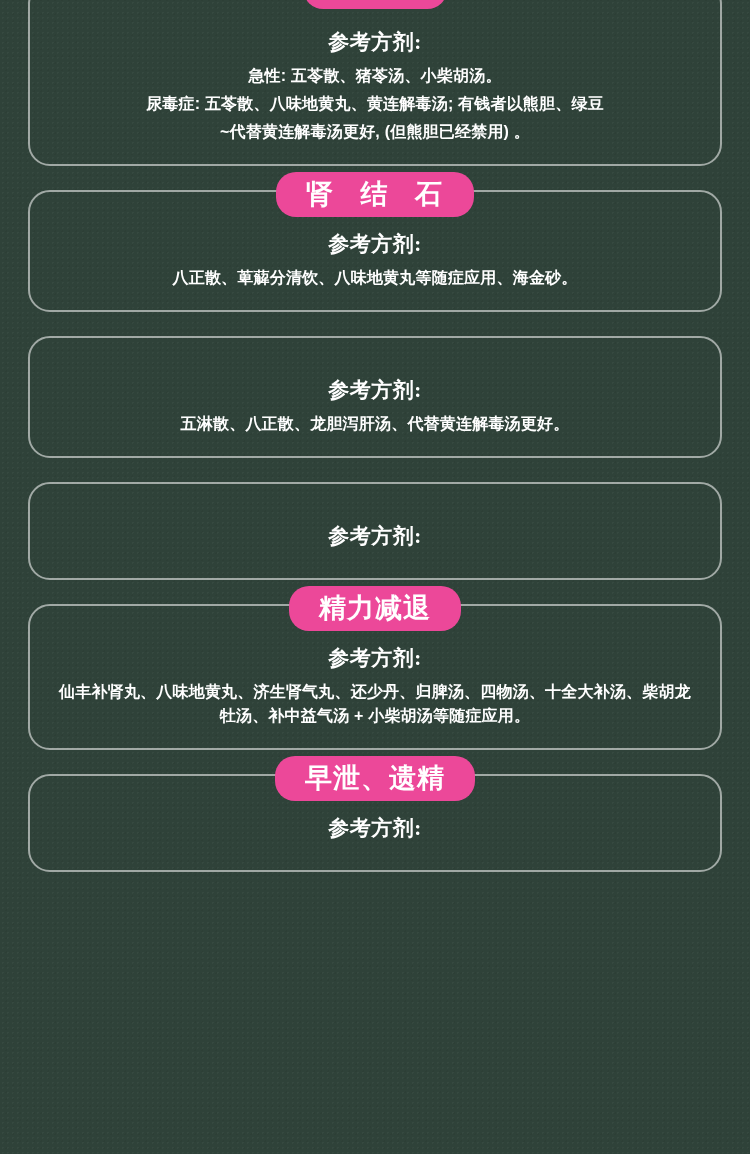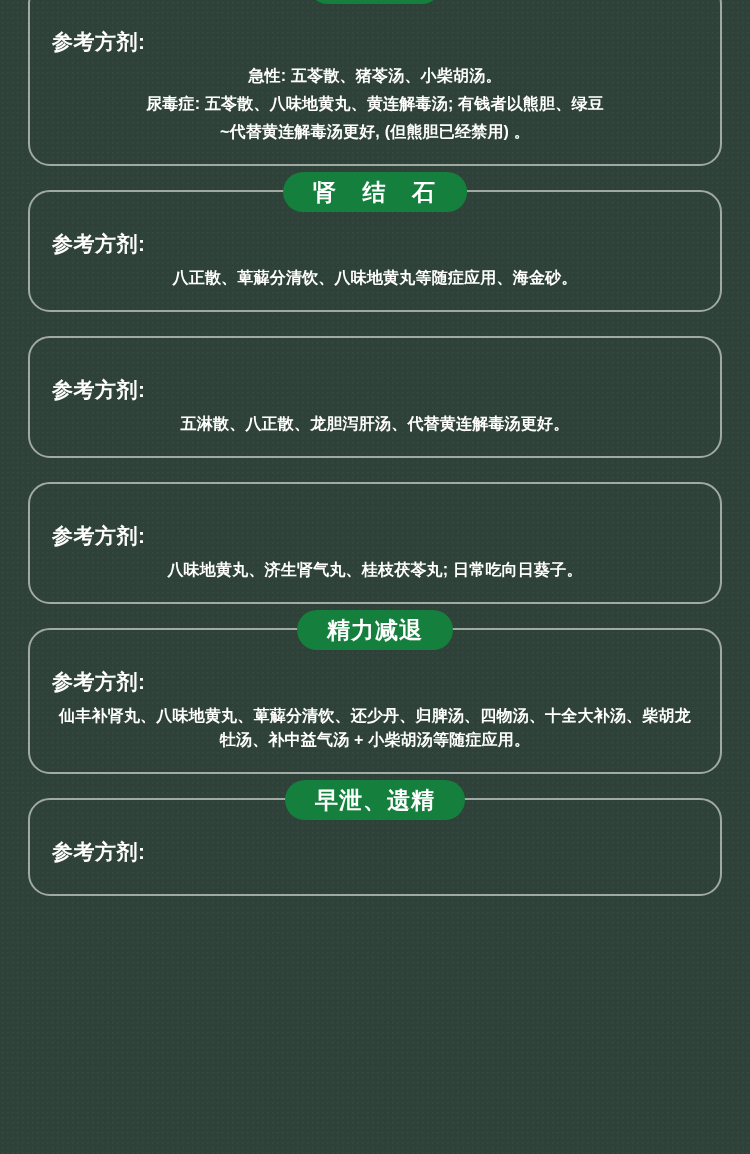--- a/index.html
+++ b/index.html
@@ -44,40 +44,41 @@
   }
   .card.first {
     margin-top: -18px;
     padding-top: 40px;
   }
   .card-title {
     position: absolute;
     top: -20px;
     left: 50%;
     transform: translateX(-50%);
-    background: #15803d;
+    background: #ec4899;
     color: #ffffff;
     border-radius: 20px;
     padding: 7px 30px;
-    font-size: 23px;
+    font-size: 27px;
     font-weight: bold;
     letter-spacing: 1px;
     white-space: nowrap;
     line-height: 1.15;
   }
   .card-title.wide-spaced {
     letter-spacing: 10px;
     padding-right: 22px;
   }
   .subhead {
-    text-align: left;
+    text-align: center;
     font-size: 21px;
     font-weight: bold;
     margin: 4px 0 8px;
     letter-spacing: 0.5px;
+    font-family: Liberation Serif, serif;
   }
   .body-text {
     text-align: center;
     font-size: 16px;
     line-height: 1.5;
     font-weight: bold;
     letter-spacing: 0.2px;
     margin: 0;
   }
   .body-text + .body-text {
@@ -103,27 +104,26 @@
     <p class="body-text">八正散、萆薢分清饮、八味地黄丸等随症应用、海金砂。</p>
   </div>
 
   <div class="card">
     <div class="subhead">参考方剂:</div>
     <p class="body-text">五淋散、八正散、龙胆泻肝汤、代替黄连解毒汤更好。</p>
   </div>
 
   <div class="card">
     <div class="subhead">参考方剂:</div>
-    <p class="body-text">八味地黄丸、济生肾气丸、桂枝茯苓丸; 日常吃向日葵子。</p>
   </div>
 
   <div class="card">
     <div class="card-title">精力减退</div>
     <div class="subhead">参考方剂:</div>
-    <p class="body-text">仙丰补肾丸、八味地黄丸、萆薢分清饮、还少丹、归脾汤、四物汤、十全大补汤、柴胡龙牡汤、补中益气汤 + 小柴胡汤等随症应用。</p>
+    <p class="body-text">仙丰补肾丸、八味地黄丸、济生肾气丸、还少丹、归脾汤、四物汤、十全大补汤、柴胡龙牡汤、补中益气汤 + 小柴胡汤等随症应用。</p>
   </div>
 
   <div class="card">
     <div class="card-title">早泄、遗精</div>
     <div class="subhead">参考方剂:</div>
   </div>
 
 </div>
 
 </body></html>

